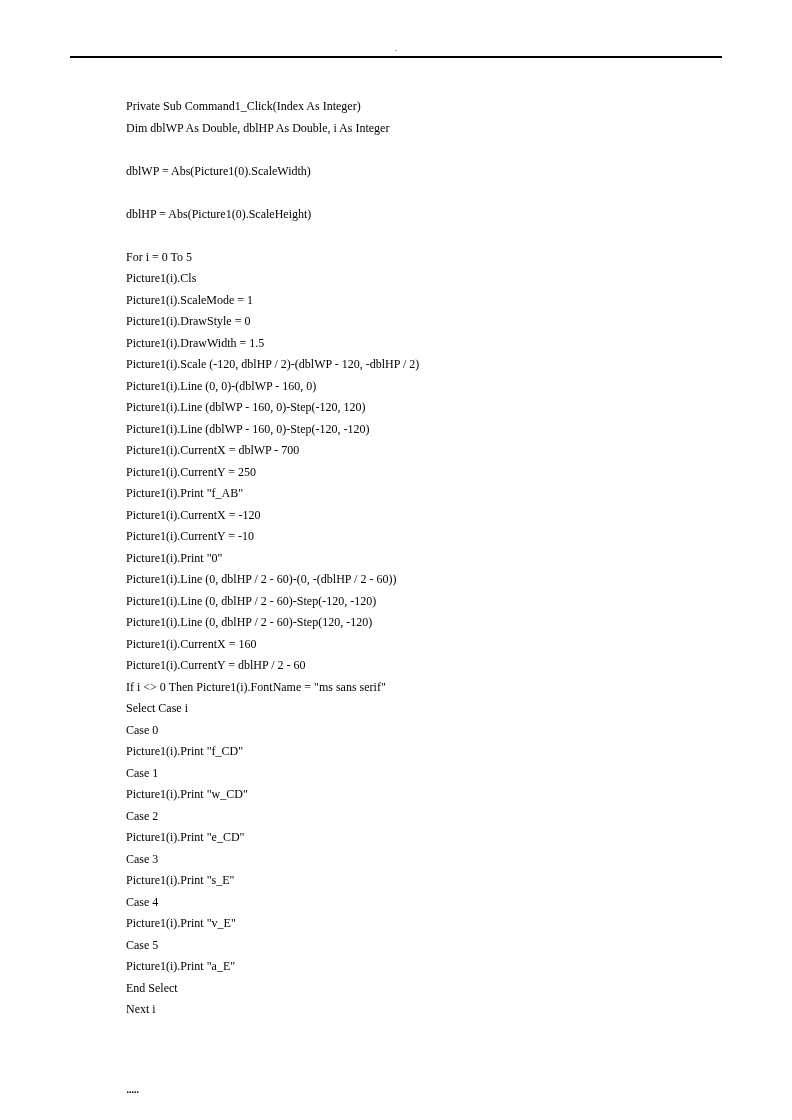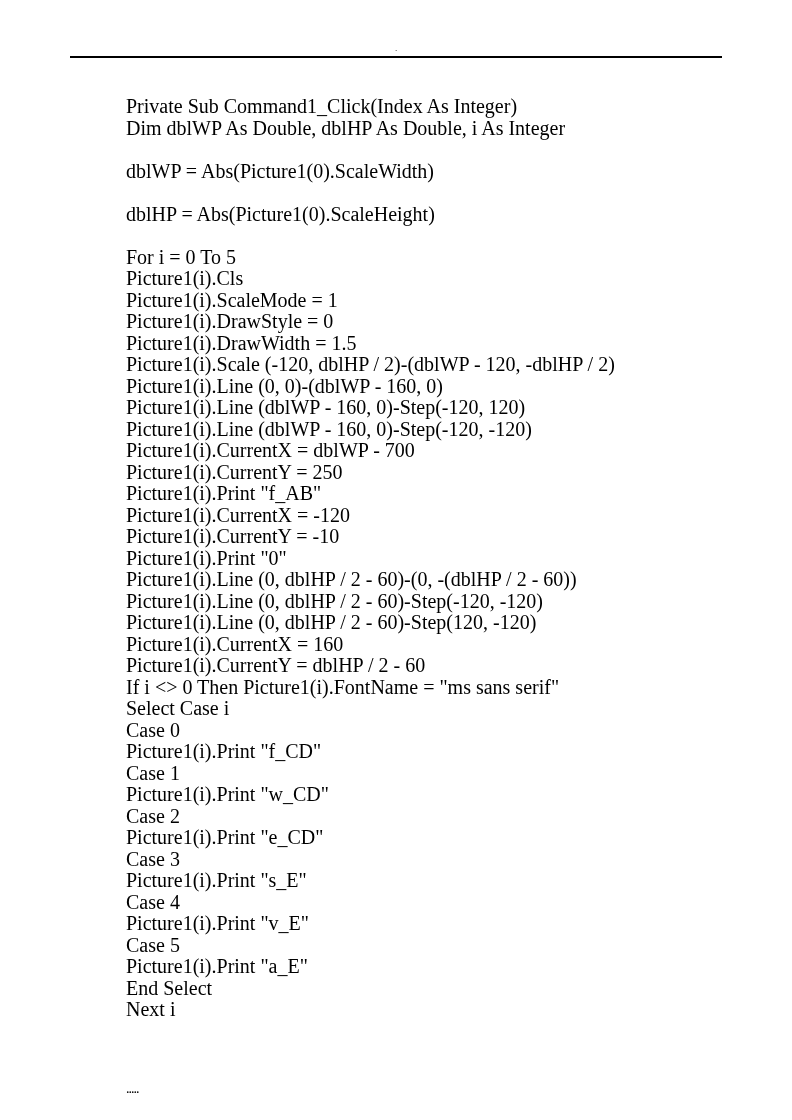--- a/index.html
+++ b/index.html
@@ -28,21 +28,21 @@
   }
   .top-rule {
     border: none;
     border-top: 2px solid #000;
     margin: 4px 0 0 0;
   }
   .code-block {
     margin-top: 38px;
     margin-left: 56px;
     line-height: 21.5px;
-    font-size: 20px;
+    font-size: 12px;
     white-space: pre;
   }
   .code-line {
     display: block;
   }
   .blank-line {
     display: block;
     height: 21.5px;
   }
   .ellipsis {

